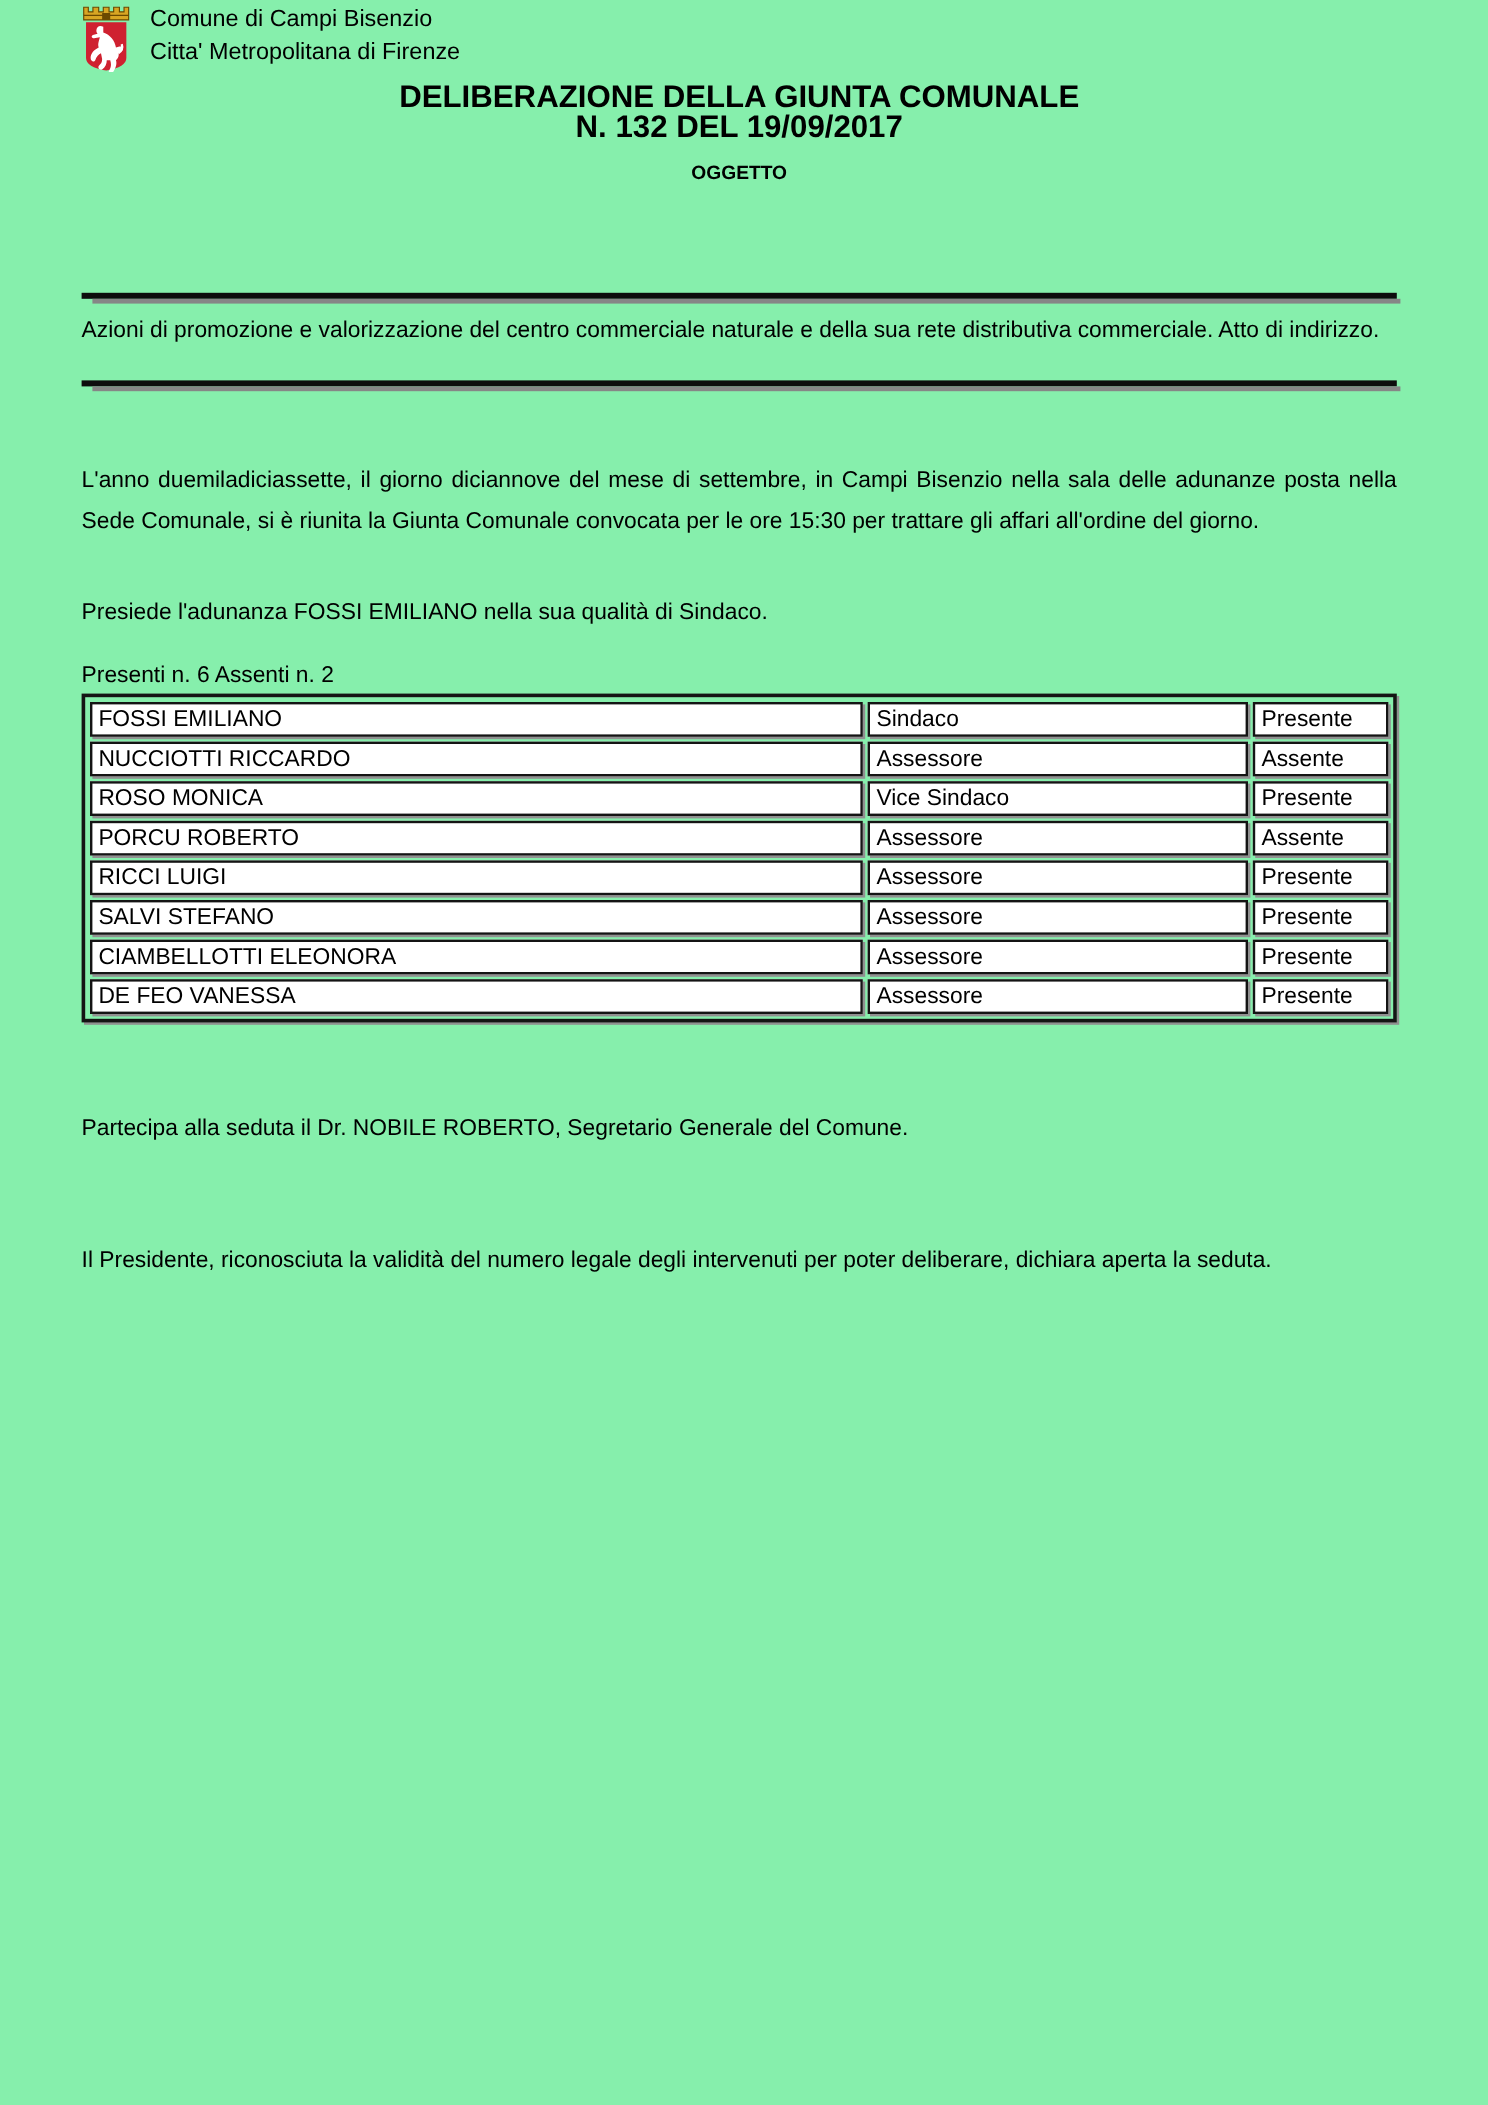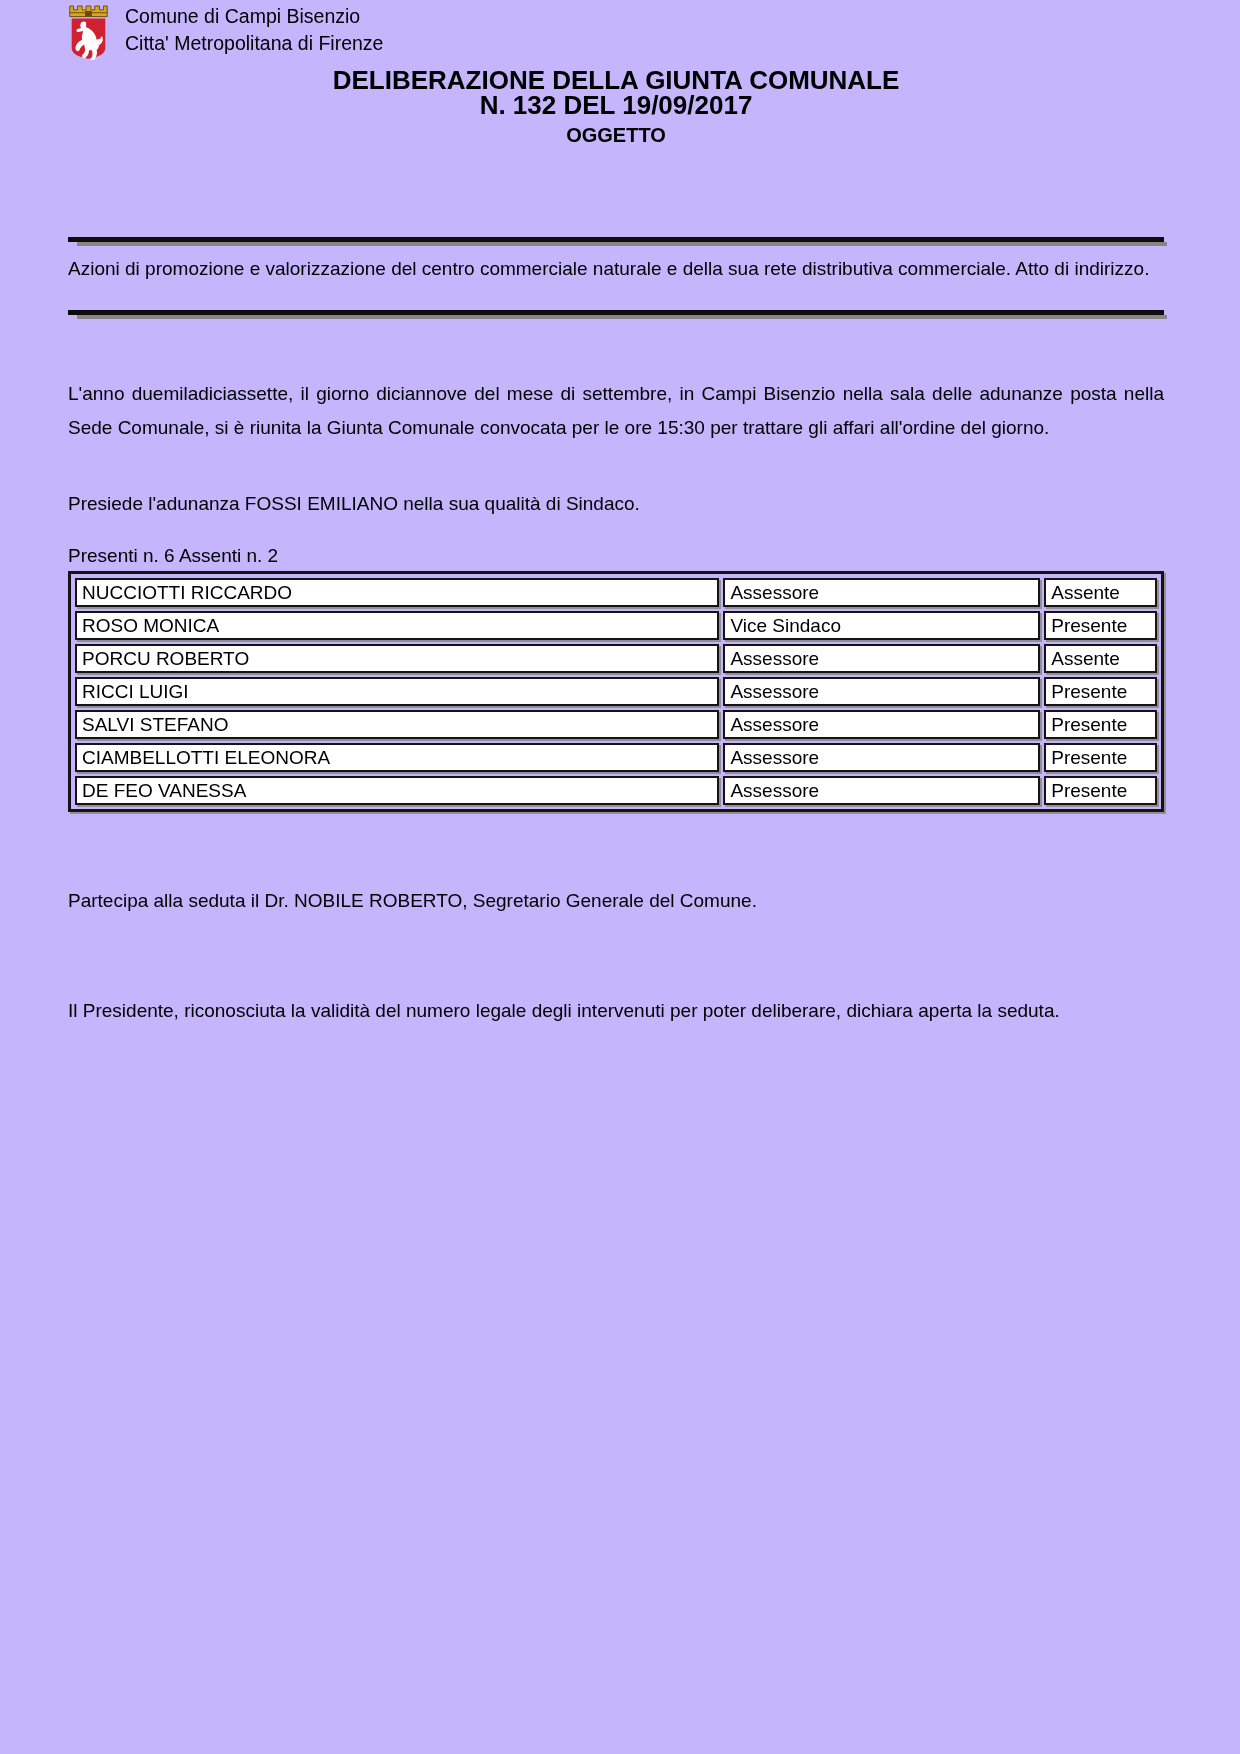--- a/index.html
+++ b/index.html
@@ -1,42 +1,42 @@
 <!DOCTYPE html>
 <html><head>
 <meta charset="utf-8">
 <style>
   * { margin: 0; padding: 0; box-sizing: border-box; }
   html, body { background: #ffffff; }
   .page {
     position: relative;
     width: 1240px;
     height: 1754px;
-    background: #c4b5fd;
+    background: #86efac;
     color: #000000;
     font-family: "Liberation Sans", "DejaVu Sans", sans-serif;
     font-size: 19px;
     padding: 0 76px 0 68px;
     overflow: hidden;
   }
   
   .doc-header {
     display: flex;
     align-items: flex-start;
     gap: 13px;
     padding-top: 2px;
     height: 60px;
     margin-left: -4px;
   }
   .coat { width: 48px; height: 58px; flex: 0 0 auto; }
   .muni-lines { line-height: 27px; font-size: 19.5px; padding-top: 1px; }
   
   .title-block { margin-top: 8px; text-align: center; }
   .title-line { font-weight: bold; font-size: 26px; line-height: 25px; }
-  .oggetto-heading { margin-top: 6px; font-weight: bold; font-size: 20px; }
+  .oggetto-heading { margin-top: 18px; font-weight: bold; font-size: 16px; }
   
   .rule3d { position: relative; height: 5px; background: #0d0d0d; }
   .rule3d::after {
     content: "";
     position: absolute;
     left: 9px; right: -3px; top: 5px;
     height: 4px;
     background: #868686;
   }
   .rule-top { margin-top: 90px; }
@@ -112,20 +112,25 @@
 
   <p class="par intro-par">L'anno duemiladiciassette, il giorno diciannove del mese di settembre, in Campi Bisenzio nella sala delle adunanze posta nella Sede Comunale, si è riunita la Giunta Comunale convocata per le ore 15:30  per trattare gli affari all'ordine del giorno.</p>
 
   <p class="chair-par">Presiede l'adunanza FOSSI EMILIANO nella sua qualità di Sindaco.</p>
 
   <p class="summary-par">Presenti n. 6 Assenti n. 2</p>
 
   <table class="attendance">
     <tbody>
 
+        <tr>
+          <td class="c-name">FOSSI EMILIANO</td>
+          <td class="c-role">Sindaco</td>
+          <td class="c-status">Presente</td>
+        </tr>
 
         <tr>
           <td class="c-name">NUCCIOTTI RICCARDO</td>
           <td class="c-role">Assessore</td>
           <td class="c-status">Assente</td>
         </tr>
 
         <tr>
           <td class="c-name">ROSO MONICA</td>
           <td class="c-role">Vice Sindaco</td>

